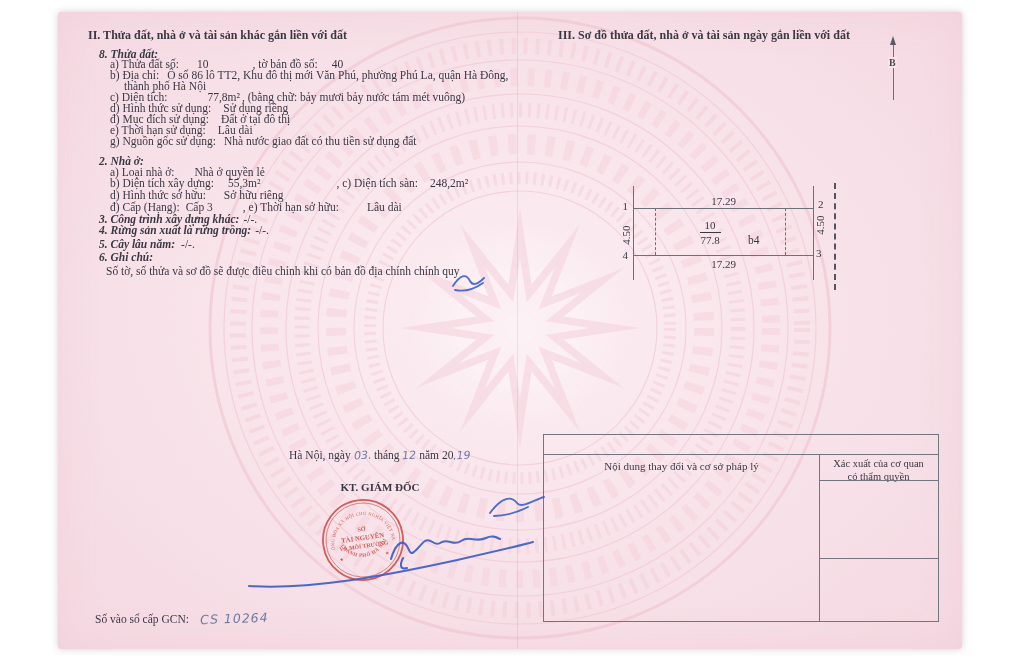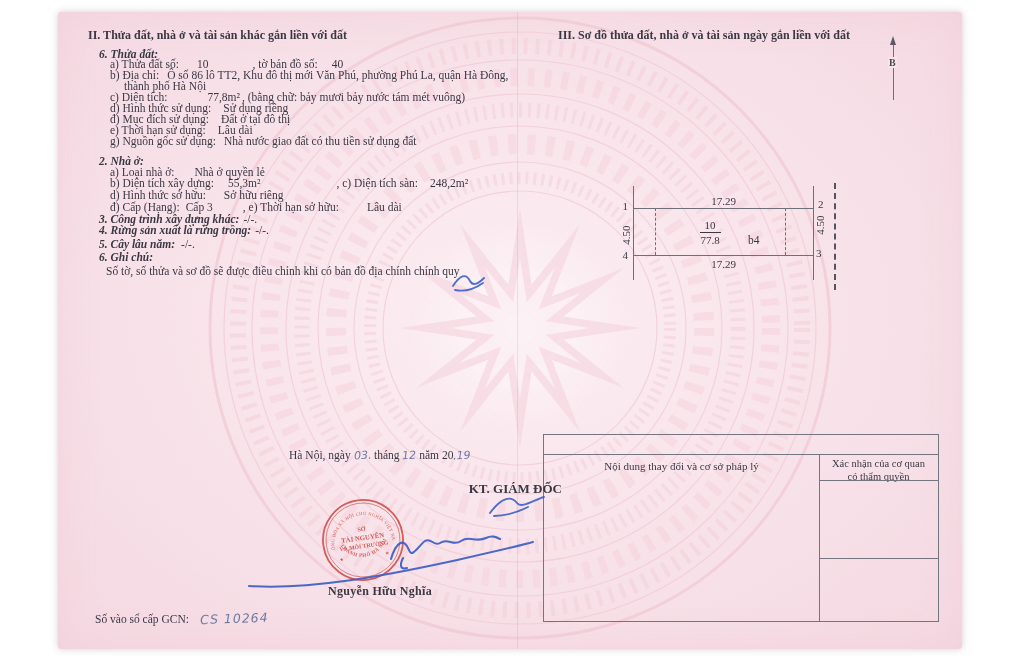--- a/index.html
+++ b/index.html
@@ -79,21 +79,21 @@
     <circle cx="320" cy="320" r="110" fill="url(#glow)"></circle>
     <path d="M440,320 L363.5,331.6 L423.9,380 L351.8,351.8 L380,423.9 L331.6,363.5 L320,440 L308.4,363.5 L260,423.9 L288.2,351.8 L216.1,380 L276.5,331.6 L200,320 L276.5,308.4 L216.1,260 L288.2,288.2 L260,216.1 L308.4,276.5 L320,200 L331.6,276.5 L380,216.1 L351.8,288.2 L423.9,260 L363.5,308.4 Z" fill="#f6d6df" opacity=".85"></path>
     <path d="M390,320 L345.4,326.8 L380.6,355 L338.6,338.6 L355,380.6 L326.8,345.4 L320,390 L313.2,345.4 L285,380.6 L301.4,338.6 L259.4,355 L294.6,326.8 L250,320 L294.6,313.2 L259.4,285 L301.4,301.4 L285,259.4 L313.2,294.6 L320,250 L326.8,294.6 L355,259.4 L338.6,301.4 L380.6,285 L345.4,313.2 Z" fill="#fdf3f6" opacity=".9"></path>
     <circle cx="320" cy="320" r="16" fill="#fdf3f6" opacity=".95"></circle>
   </svg>
 
   <div class="crease"></div>
 
   <div class="abs sec-title" style="left:30px;top:16px;">II. Thửa đất, nhà ở và tài sản khác gắn liền với đất</div>
   <div id="s2lines">
-      <div class="line" style="left: 41px; top: 36px;"><span class="p-h">6. Thửa đất:</span></div>
+      <div class="line" style="left: 41px; top: 36px;"><span class="p-h">8. Thửa đất:</span></div>
       <div class="line" style="left: 52px; top: 46px;"><span class="p-t">a) Thửa đất số:</span><span class="p-v" style="margin-left: 18px;">10</span><span class="p-t" style="margin-left: 44px;">, tờ bản đồ số:</span><span class="p-v" style="margin-left: 14px;">40</span></div>
       <div class="line" style="left: 52px; top: 57px;"><span class="p-t">b) Địa chỉ:</span><span class="p-v" style="margin-left: 8px;">Ô số 86 lô TT2, Khu đô thị mới Văn Phú, phường Phú La, quận Hà Đông,</span></div>
       <div class="line" style="left: 66px; top: 68px;"><span class="p-v">thành phố Hà Nội</span></div>
       <div class="line" style="left: 52px; top: 79px;"><span class="p-t">c) Diện tích:</span><span class="p-v" style="margin-left: 40px;">77,8m²</span><span class="p-t" style="margin-left: 2px;">, (bằng chữ: bảy mươi bảy nước tám mét vuông)</span></div>
       <div class="line" style="left: 52px; top: 90px;"><span class="p-t">d) Hình thức sử dụng:</span><span class="p-v" style="margin-left: 12px;">Sử dụng riêng</span></div>
       <div class="line" style="left: 52px; top: 101px;"><span class="p-t">đ) Mục đích sử dụng:</span><span class="p-v" style="margin-left: 12px;">Đất ở tại đô thị</span></div>
       <div class="line" style="left: 52px; top: 112px;"><span class="p-t">e) Thời hạn sử dụng:</span><span class="p-v" style="margin-left: 12px;">Lâu dài</span></div>
       <div class="line" style="left: 52px; top: 123px;"><span class="p-t">g) Nguồn gốc sử dụng:</span><span class="p-v" style="margin-left: 8px;">Nhà nước giao đất có thu tiền sử dụng đất</span></div>
       <div class="line" style="left: 41px; top: 143px;"><span class="p-h">2. Nhà ở:</span></div>
       <div class="line" style="left: 52px; top: 154px;"><span class="p-t">a) Loại nhà ở:</span><span class="p-v" style="margin-left: 20px;">Nhà ở quyền lẻ</span></div>
@@ -141,35 +141,35 @@
       <span class="bot">77.8</span>
     </div>
     <div class="dlabel" style="left:690px;top:222px;font-size:11.5px;">b4</div>
   </div>
 
   <div class="tbl">
     <div class="hline"></div>
     <div class="vline"></div>
     <div class="c1">Nội dung thay đổi và cơ sở pháp lý</div>
     <div class="c2">
-      <div>Xác nhận của cơ quan</div>
+      <div>Xác xuất của cơ quan</div>
       <div>có thẩm quyền</div>
     </div>
     <div class="r1"></div>
     <div class="r2"></div>
   </div>
 
   <div class="f-center" style="top:437px;font-size:11.5px;">
     <span>Hà Nội, ngày</span>
     <span class="hand">03.</span>
     <span>tháng</span>
     <span class="hand">12</span>
     <span>năm 20</span><span class="hand">.19</span>
   </div>
-  <div class="f-center bold" style="top:469px;font-size:13px;text-align:right;">KT. GIÁM ĐỐC</div>
+  <div class="f-center bold" style="top:469px;font-size:11px;">KT. GIÁM ĐỐC</div>
 
   <svg class="abs" style="left:263px;top:486px;transform:rotate(-8deg);" width="84" height="84" viewBox="0 0 84 84">
     <defs>
       <path id="arcT" d="M 13,46 A 29,29 0 0 1 71,46" fill="none"></path>
       <path id="arcB" d="M 17,40 A 26,26 0 0 0 67,40" fill="none"></path>
     </defs>
     <g fill="#cf4a45" opacity=".88">
       <circle cx="42" cy="42" r="40" fill="none" stroke="#cf4a45" stroke-width="1.8"></circle>
       <circle cx="42" cy="42" r="37" fill="none" stroke="#cf4a45" stroke-width=".7"></circle>
       <text font-size="4.6" letter-spacing=".3" font-family="Liberation Serif, serif">
@@ -191,20 +191,19 @@
       <path d="M6,74 C 66,78 140,64 205,50 C 245,41 272,35 290,30"></path>
       <path d="M148,47 c 5,-17 13,-22 18,-9 c 3,9 10,-5 16,-9 c 6,-4 9,6 15,2 c 8,-6 13,4 21,-2 c 8,-6 15,2 25,-3 c 6,-3 10,-1 14,1"></path>
       <path d="M160,46 c -4,8 -2,12 4,10"></path>
     </g>
   </svg>
 
   <svg class="abs" style="left:428px;top:481px;" width="62" height="26" viewBox="0 0 62 26">
     <path d="M4,20 C 15,5 25,2 31,10 C 35,16 48,7 58,4 M8,23 c 12,0 24,-4 34,-9" fill="none" stroke="#3d5ec6" stroke-width="1.9" stroke-linecap="round" opacity=".9"></path>
   </svg>
 
-  <div class="f-center bold" style="top:572px;font-size:12px;letter-spacing:.3px;">Nguyễn Hữu Nghĩa</div>
 
   <div class="abs" style="left:37px;top:599px;font-size:11.5px;">
     <span>Số vào sổ cấp GCN:</span>
     <span class="hand-big" style="margin-left:8px;">CS 10264</span>
   </div>
 
 </div>
 
 </body></html>

